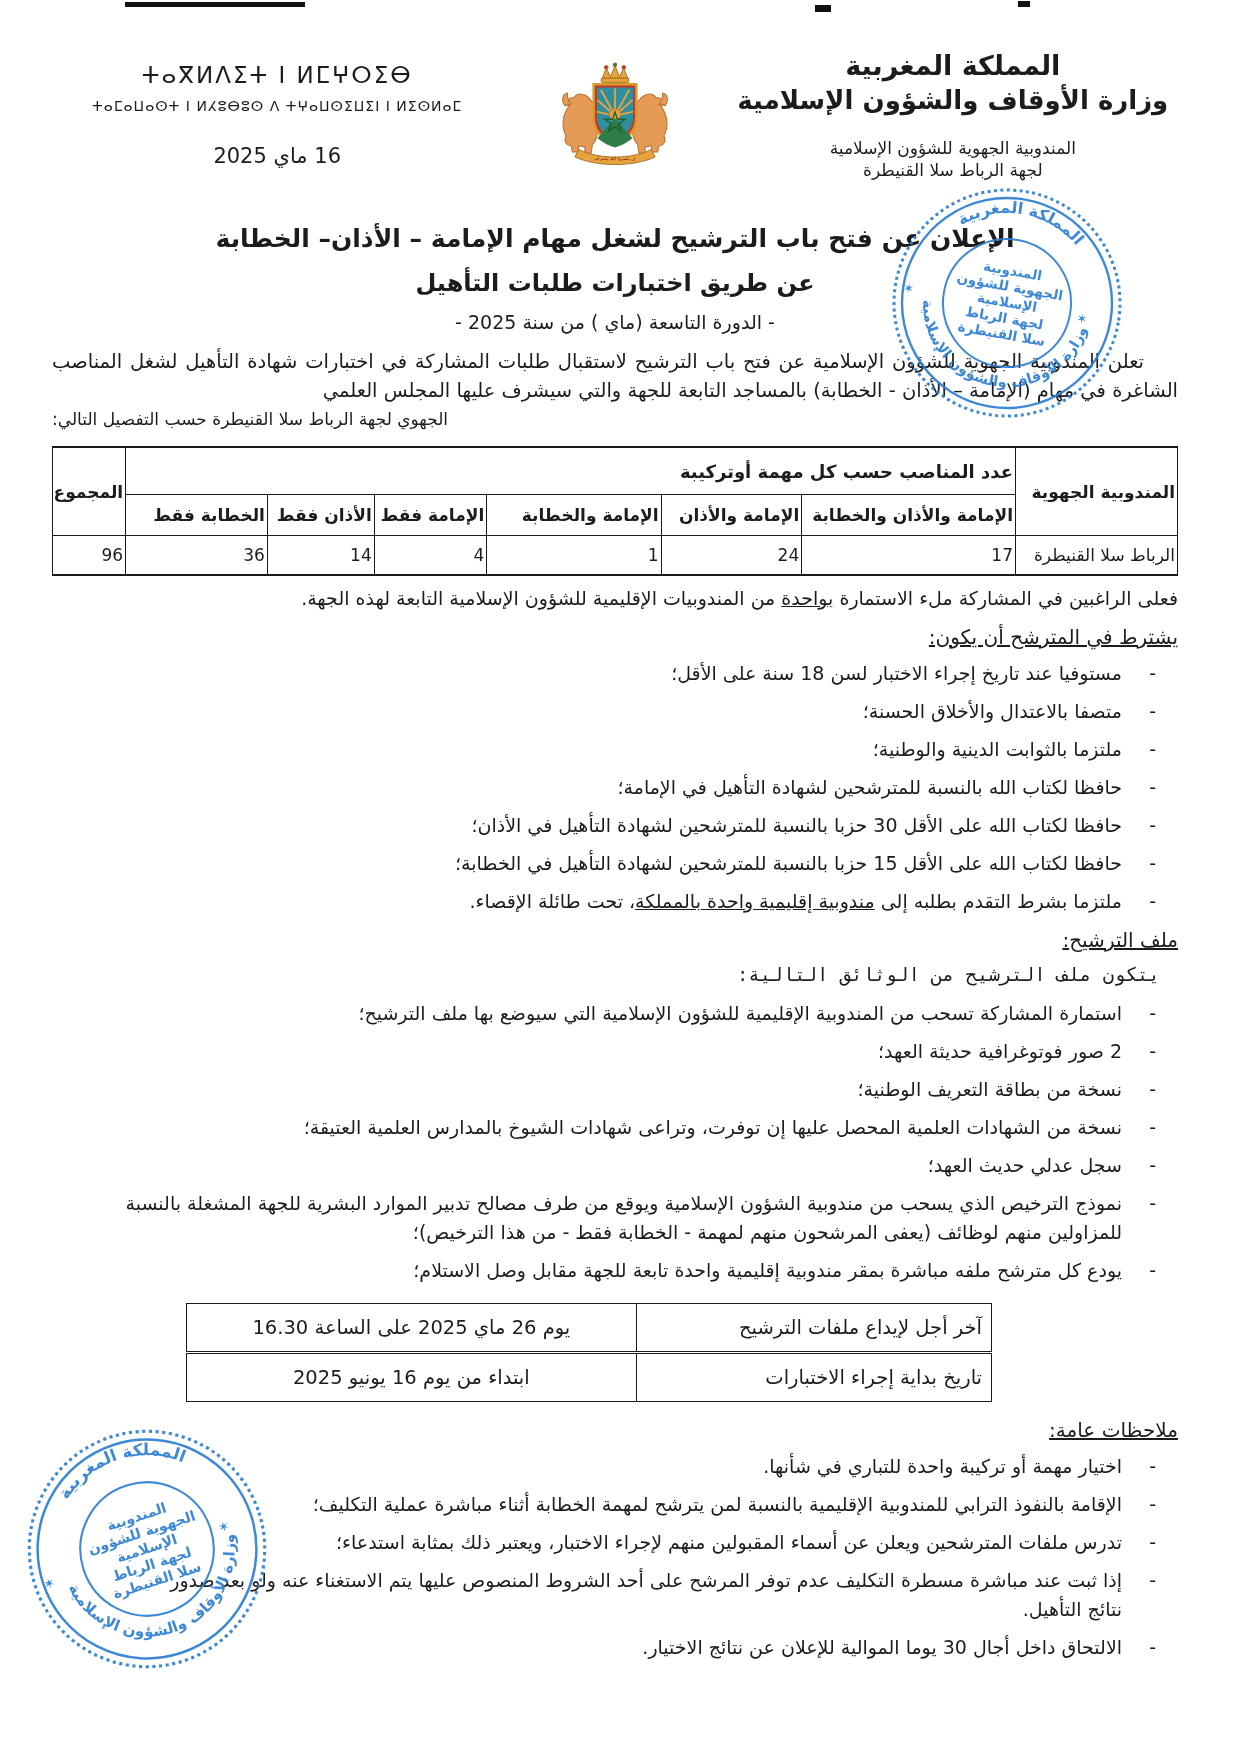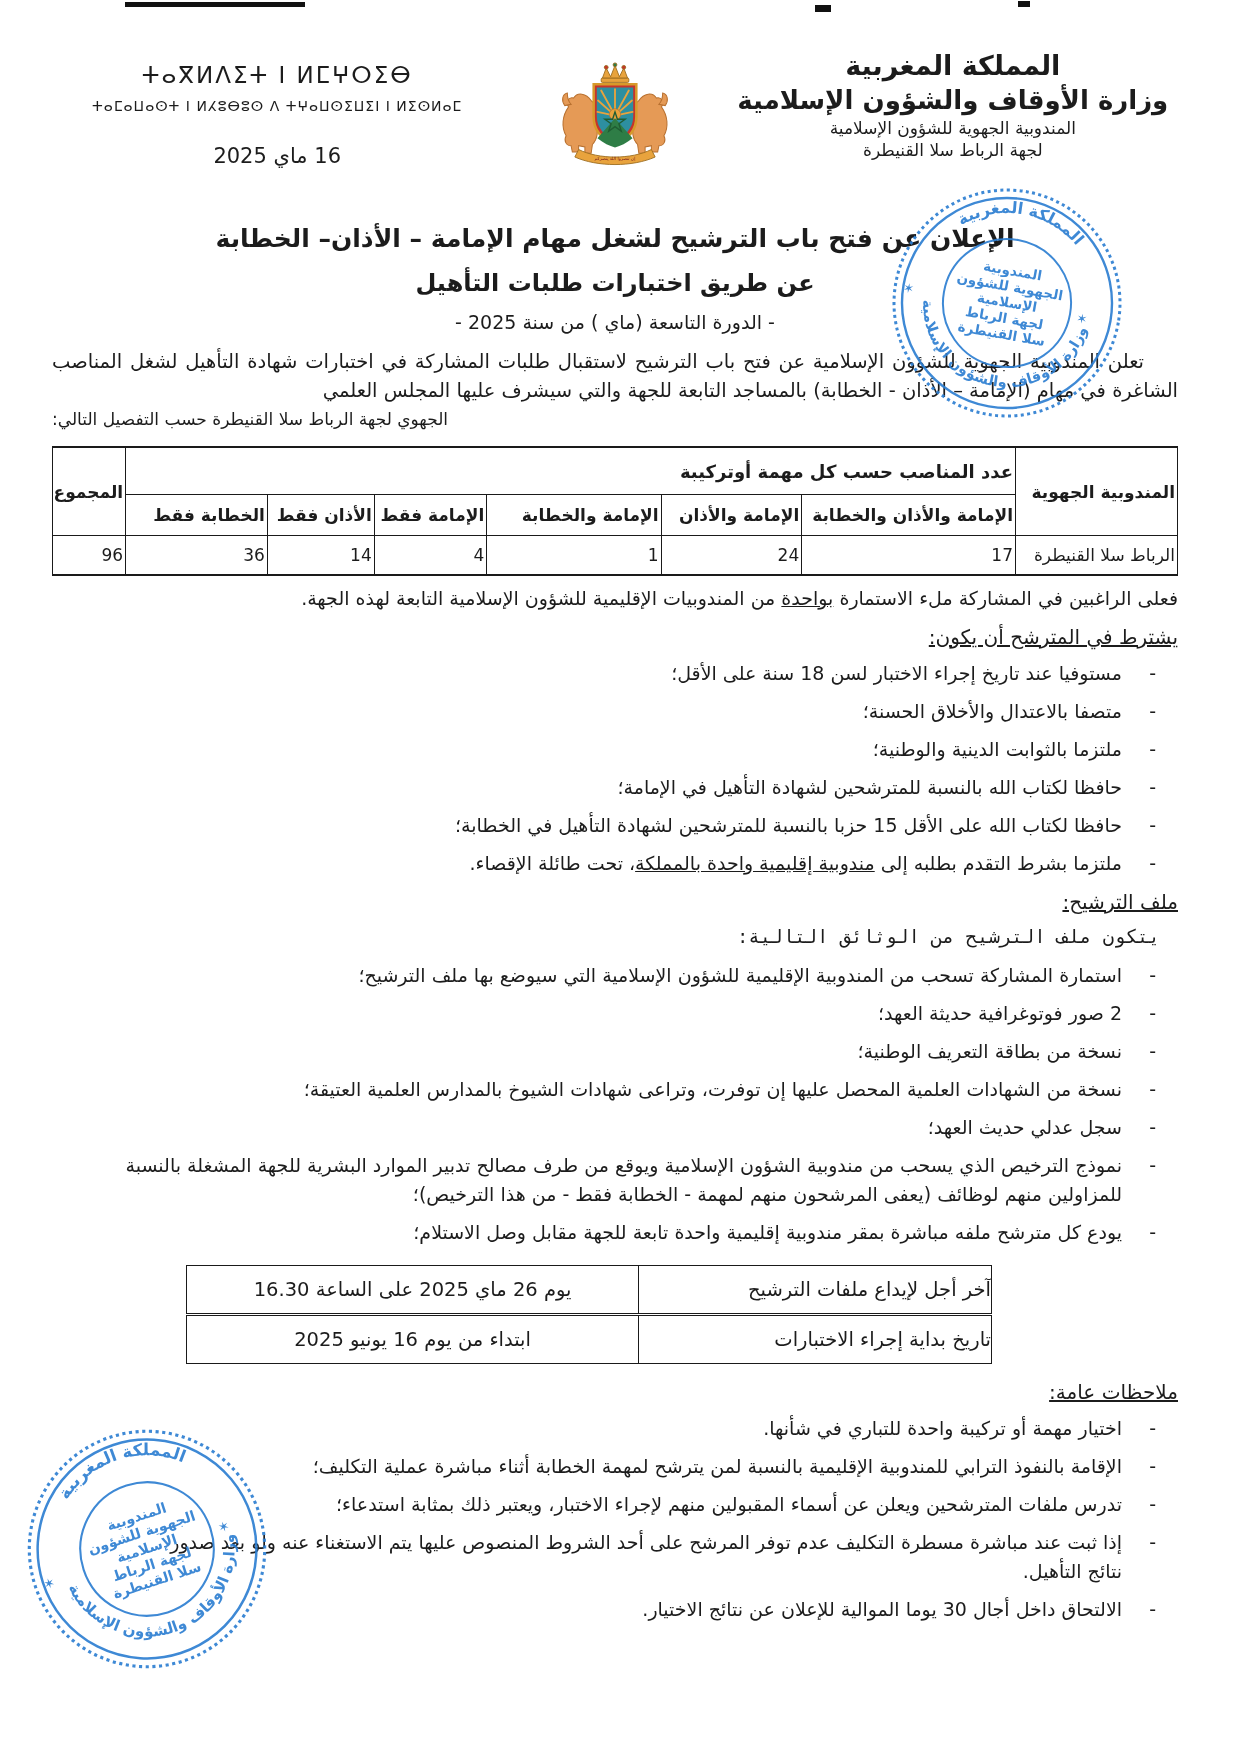--- a/index.html
+++ b/index.html
@@ -8,21 +8,21 @@
   .content{position:absolute;top:40px;right:57px;left:52px;}
 
   
   .scan-mark{position:absolute;background:#111;}
 
   
   .header{display:flex;align-items:flex-start;justify-content:space-between;}
   .header-ar{width:40%;text-align:center;padding-top:8px;}
   .header-ar .kingdom{font-size:27px;font-weight:700;line-height:1.35;}
   .header-ar .ministry{font-size:26px;font-weight:700;line-height:1.3;}
-  .header-ar .delegation{font-size:17px;margin-top:0;}
+  .header-ar .delegation{font-size:17px;margin-top:20px;}
   .header-ar .region{font-size:17px;margin-top:2px;}
   .header-emblem{width:20%;text-align:center;}
   .header-tif{width:40%;text-align:center;padding-top:22px;}
   .tif1{font-size:23px;letter-spacing:2px;}
   .tif2{font-size:14px;letter-spacing:1px;margin-top:10px;}
   .date-line{font-size:21px;margin-top:30px;}
 
   
   .title-block{text-align:center;margin-top:30px;}
   .title-l1{font-size:25px;font-weight:700;}
@@ -46,21 +46,21 @@
   .positions-table{width:100%;border-collapse:collapse;table-layout:fixed;margin:12px 0 8px;}
   .positions-table td,.positions-table th{border:1.4px solid #1a1a1a;text-align:right;vertical-align:middle;
       font-size:17px;padding:3px 2px;font-weight:700;}
   .positions-table .val{font-weight:400;font-size:17px;height:32px;}
   .positions-table .group-head{height:40px;font-size:18px;}
   .positions-table .sub-head{height:34px;}
   .positions-table{border-top:2.4px solid #1a1a1a;border-bottom:2.4px solid #1a1a1a;}
 
   
   .dates-table{border-collapse:collapse;width:806px;margin:18px 186px 16px auto;}
-  .dates-table td{border:1.7px solid #1a1a1a;font-size:19.5px;padding:12px 0;margin-left:21px;}
+  .dates-table td{border:1.7px solid #1a1a1a;font-size:19.5px;padding:12px 9px;margin-left:21px;}
   .dates-table .lbl{width:340px;text-align:right;}
   .dates-table .val{width:436px;text-align:center;}
   .dates-table tr + tr td{border-top:3px double #1a1a1a;}
 
   
   .stamp{position:absolute;opacity:.92;}
   .stamp-1{top:183px;right:108px;transform:rotate(10deg);}
   .stamp-2{top:1424px;left:22px;transform:rotate(-18deg);}
   .stamp svg{display:block;}
 </style>
@@ -179,20 +179,21 @@
     </table>
 
     <p class="plain-par"><span>فعلى الراغبين في المشاركة ملء الاستمارة </span><span class="u">بواحدة</span><span> من المندوبيات الإقليمية للشؤون الإسلامية التابعة لهذه الجهة.</span></p>
 
     <div class="section-heading">يشترط في المترشح أن يكون:</div>
     <ul class="dash-list">
       <li>مستوفيا عند تاريخ إجراء الاختبار لسن 18 سنة على الأقل؛</li>
       <li>متصفا بالاعتدال والأخلاق الحسنة؛</li>
       <li>ملتزما بالثوابت الدينية والوطنية؛</li>
       <li>حافظا لكتاب الله بالنسبة للمترشحين لشهادة التأهيل في الإمامة؛</li>
+      <li>حافظا لكتاب الله على الأقل 30 حزبا بالنسبة للمترشحين لشهادة التأهيل في الأذان؛</li>
       <li>حافظا لكتاب الله على الأقل 15 حزبا بالنسبة للمترشحين لشهادة التأهيل في الخطابة؛</li>
       <li><span>ملتزما بشرط التقدم بطلبه إلى </span><span class="u">مندوبية إقليمية واحدة بالمملكة</span><span>، تحت طائلة الإقصاء.</span></li>
     </ul>
 
     <div class="section-heading">ملف الترشيح:</div>
     <p class="list-intro">يتكون ملف الترشيح من الوثائق التالية:</p>
     <ul class="dash-list">
       <li>استمارة المشاركة تسحب من المندوبية الإقليمية للشؤون الإسلامية التي سيوضع بها ملف الترشيح؛</li>
       <li>2 صور فوتوغرافية حديثة العهد؛</li>
       <li>نسخة من بطاقة التعريف الوطنية؛</li>

